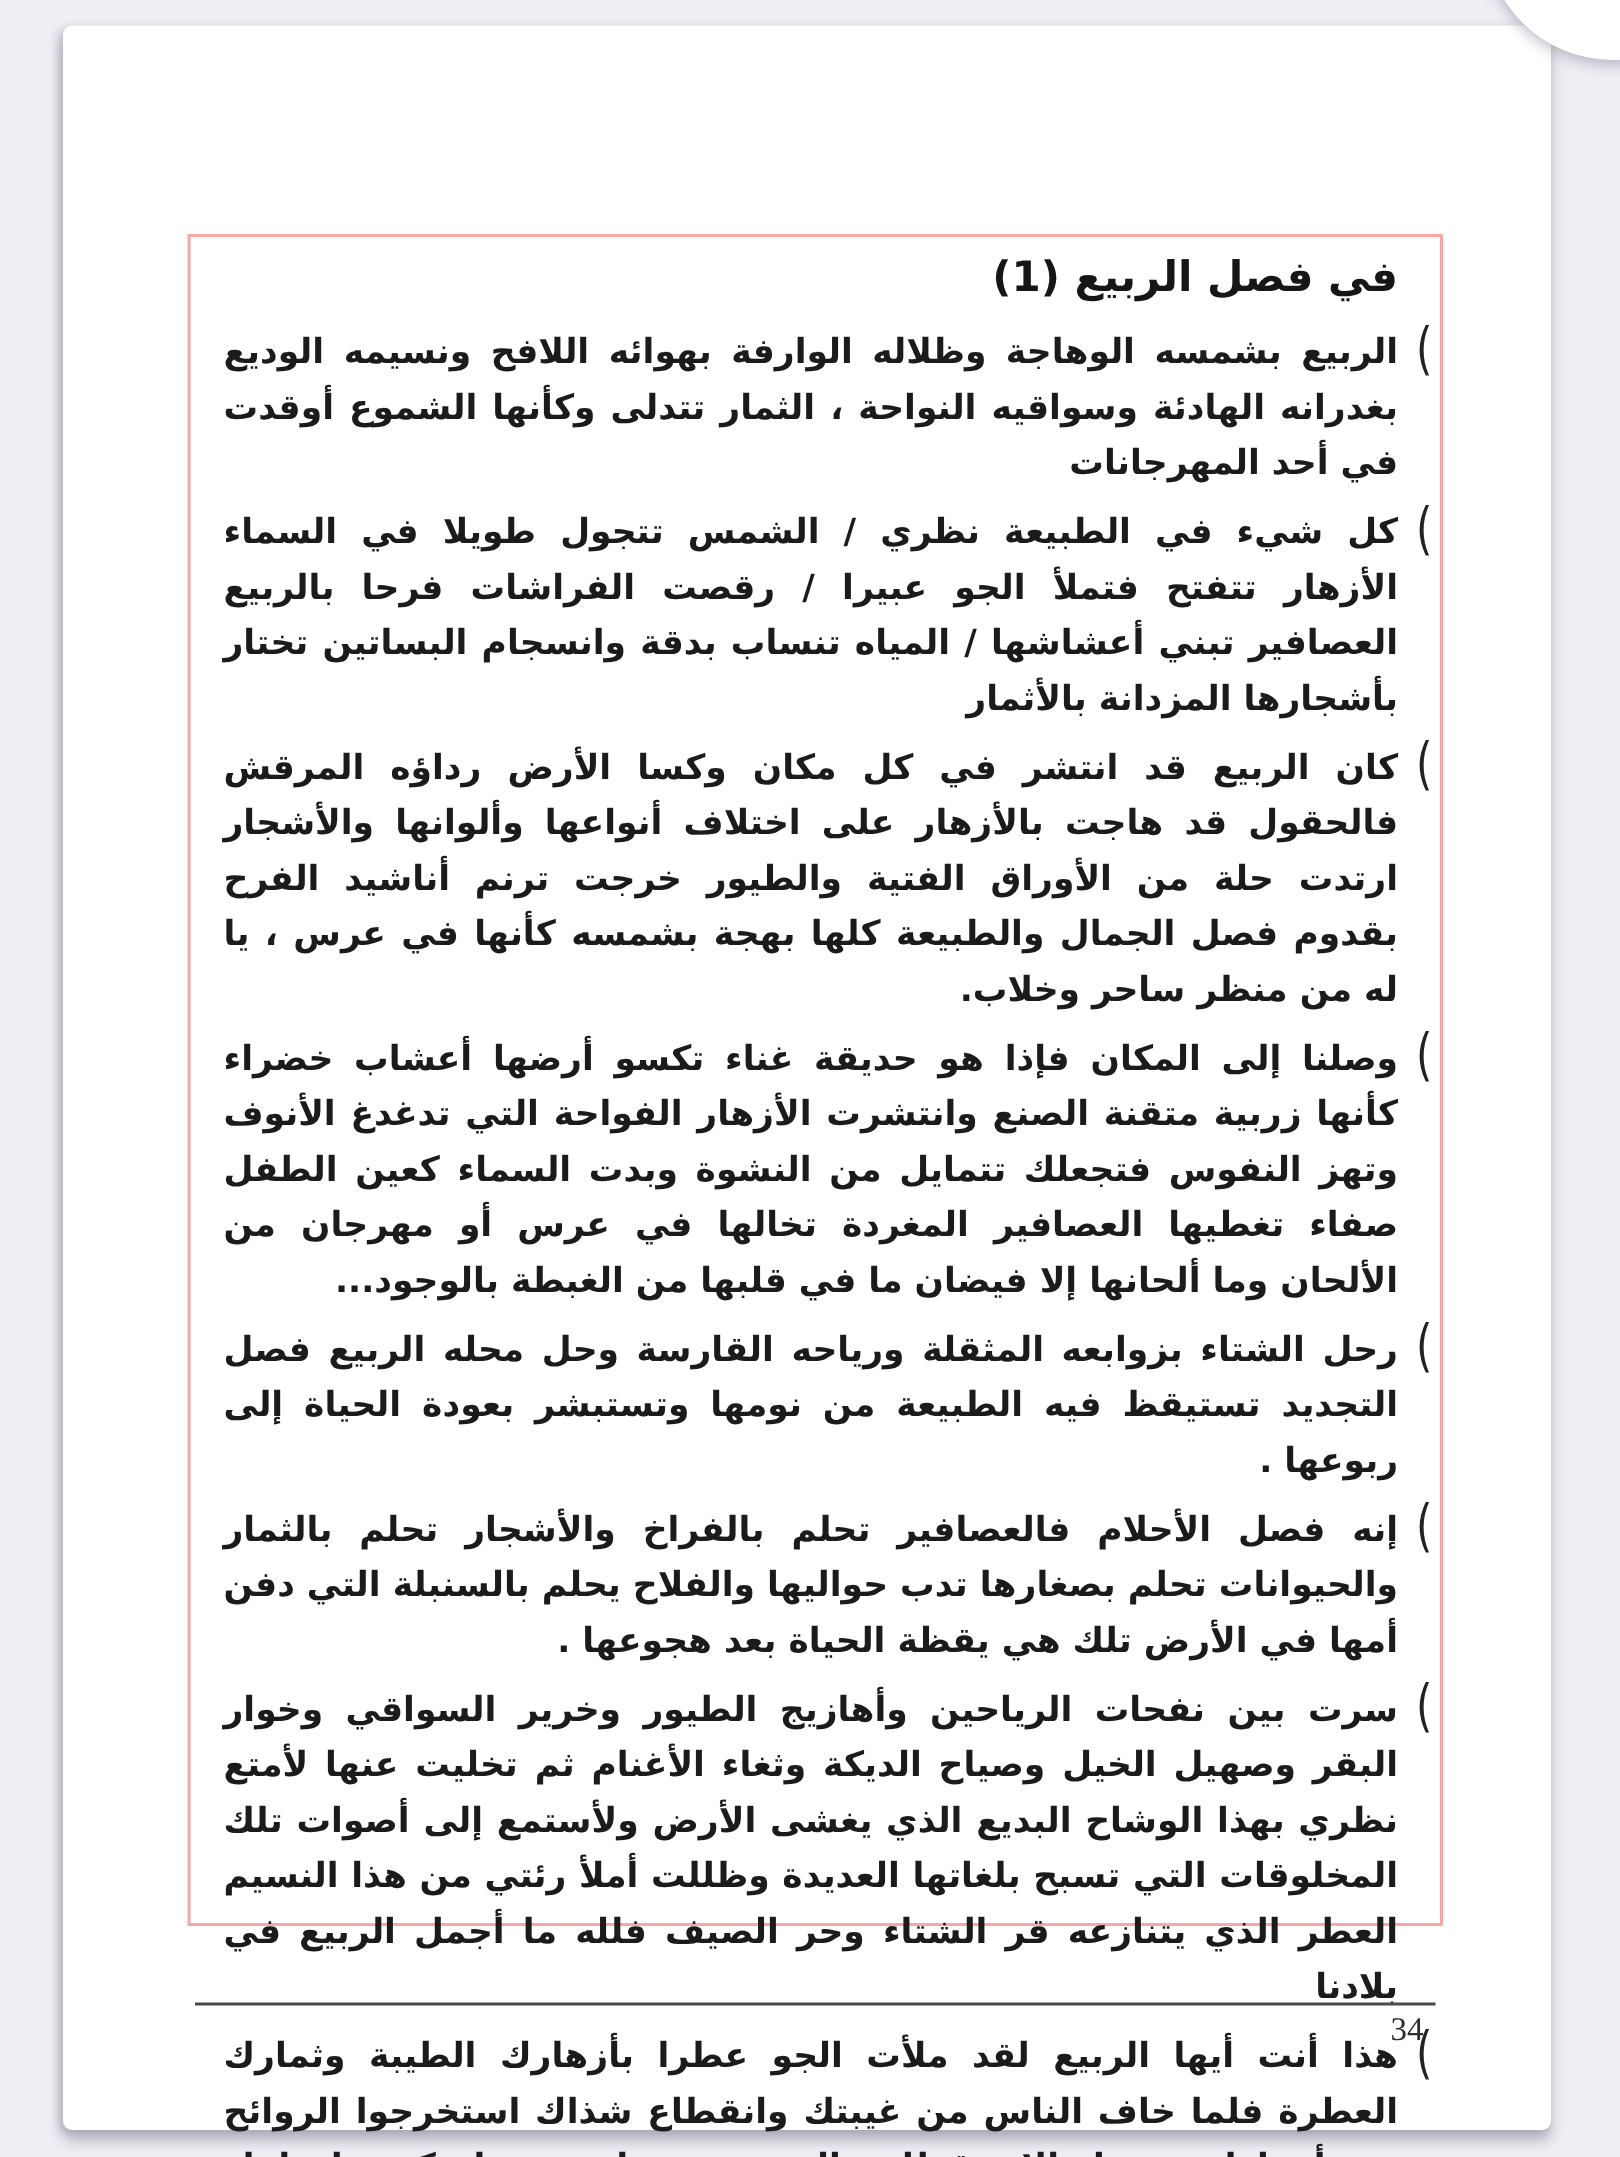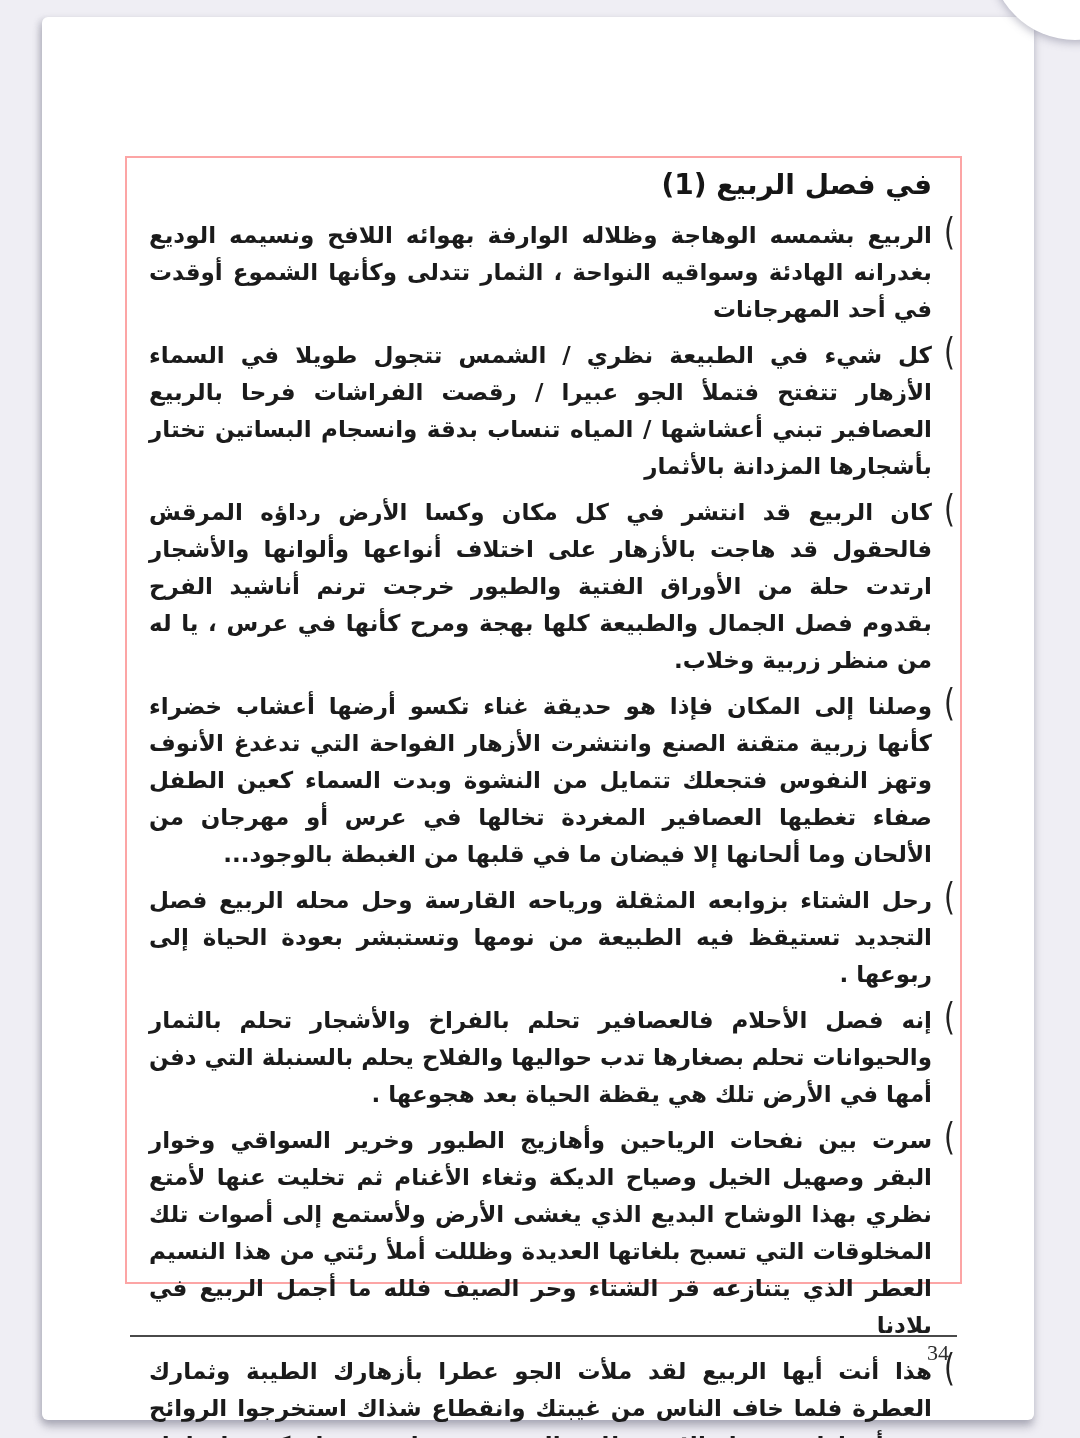--- a/index.html
+++ b/index.html
@@ -110,21 +110,21 @@
         <span>الربيع بشمسه الوهاجة وظلاله الوارفة بهوائه اللافح ونسيمه الوديع بغدرانه الهادئة وسواقيه النواحة ، الثمار تتدلى وكأنها الشموع أوقدت في أحد المهرجانات</span>
       </div>
 
       <div class="para">
         <span class="mark">(</span>
         <span>كل شيء في الطبيعة نظري / الشمس تتجول طويلا في السماء الأزهار تتفتح فتملأ الجو عبيرا / رقصت الفراشات فرحا بالربيع العصافير تبني أعشاشها / المياه تنساب بدقة وانسجام البساتين تختار بأشجارها المزدانة بالأثمار</span>
       </div>
 
       <div class="para">
         <span class="mark">(</span>
-        <span>كان الربيع قد انتشر في كل مكان وكسا الأرض رداؤه المرقش فالحقول قد هاجت بالأزهار على اختلاف أنواعها وألوانها والأشجار ارتدت حلة من الأوراق الفتية والطيور خرجت ترنم أناشيد الفرح بقدوم فصل الجمال والطبيعة كلها بهجة ومرح كأنها في عرس ، يا له من منظر زربية وخلاب.</span>
+        <span>كان الربيع قد انتشر في كل مكان وكسا الأرض رداؤه المرقش فالحقول قد هاجت بالأزهار على اختلاف أنواعها وألوانها والأشجار ارتدت حلة من الأوراق الفتية والطيور خرجت ترنم أناشيد الفرح بقدوم فصل الجمال والطبيعة كلها بهجة بشمسه كأنها في عرس ، يا له من منظر ساحر وخلاب.</span>
       </div>
 
       <div class="para">
         <span class="mark">(</span>
         <span>وصلنا إلى المكان فإذا هو حديقة غناء تكسو أرضها أعشاب خضراء كأنها زربية متقنة الصنع وانتشرت الأزهار الفواحة التي تدغدغ الأنوف وتهز النفوس فتجعلك تتمايل من النشوة وبدت السماء كعين الطفل صفاء تغطيها العصافير المغردة تخالها في عرس أو مهرجان من الألحان وما ألحانها إلا فيضان ما في قلبها من الغبطة بالوجود...</span>
       </div>
 
       <div class="para">
         <span class="mark">(</span>
         <span>رحل الشتاء بزوابعه المثقلة ورياحه القارسة وحل محله الربيع فصل التجديد تستيقظ فيه الطبيعة من نومها وتستبشر بعودة الحياة إلى ربوعها .</span>

